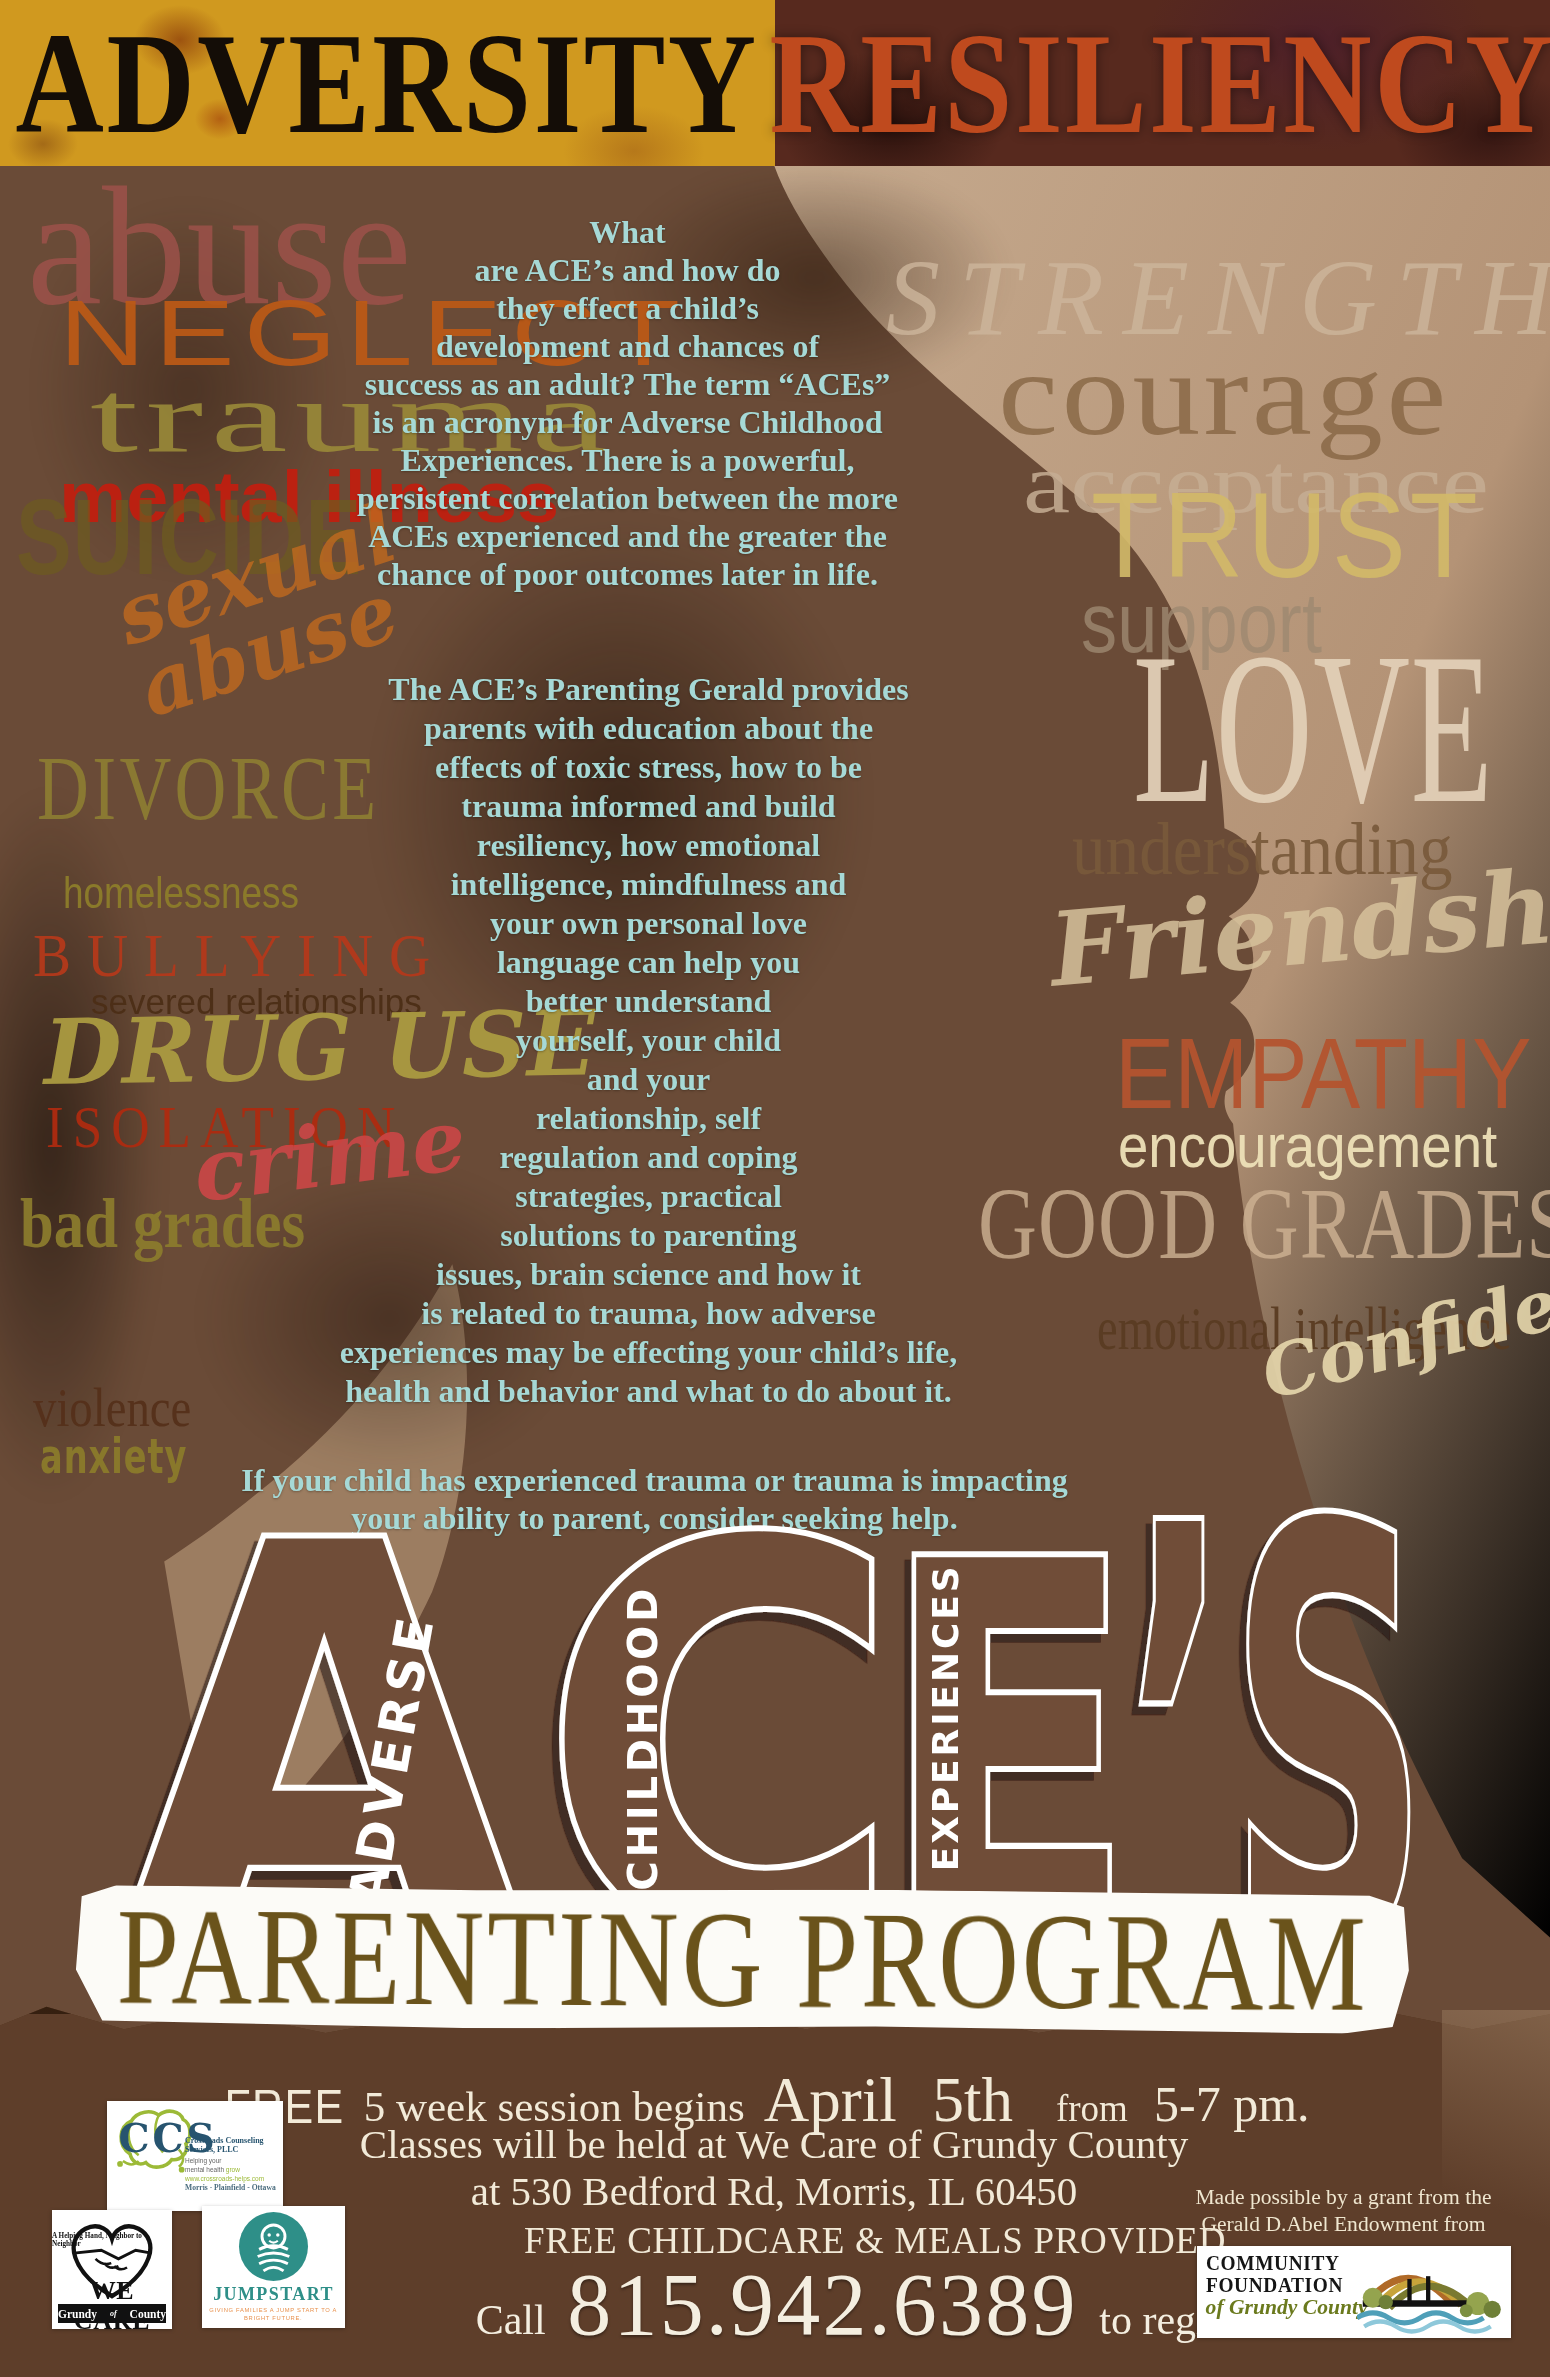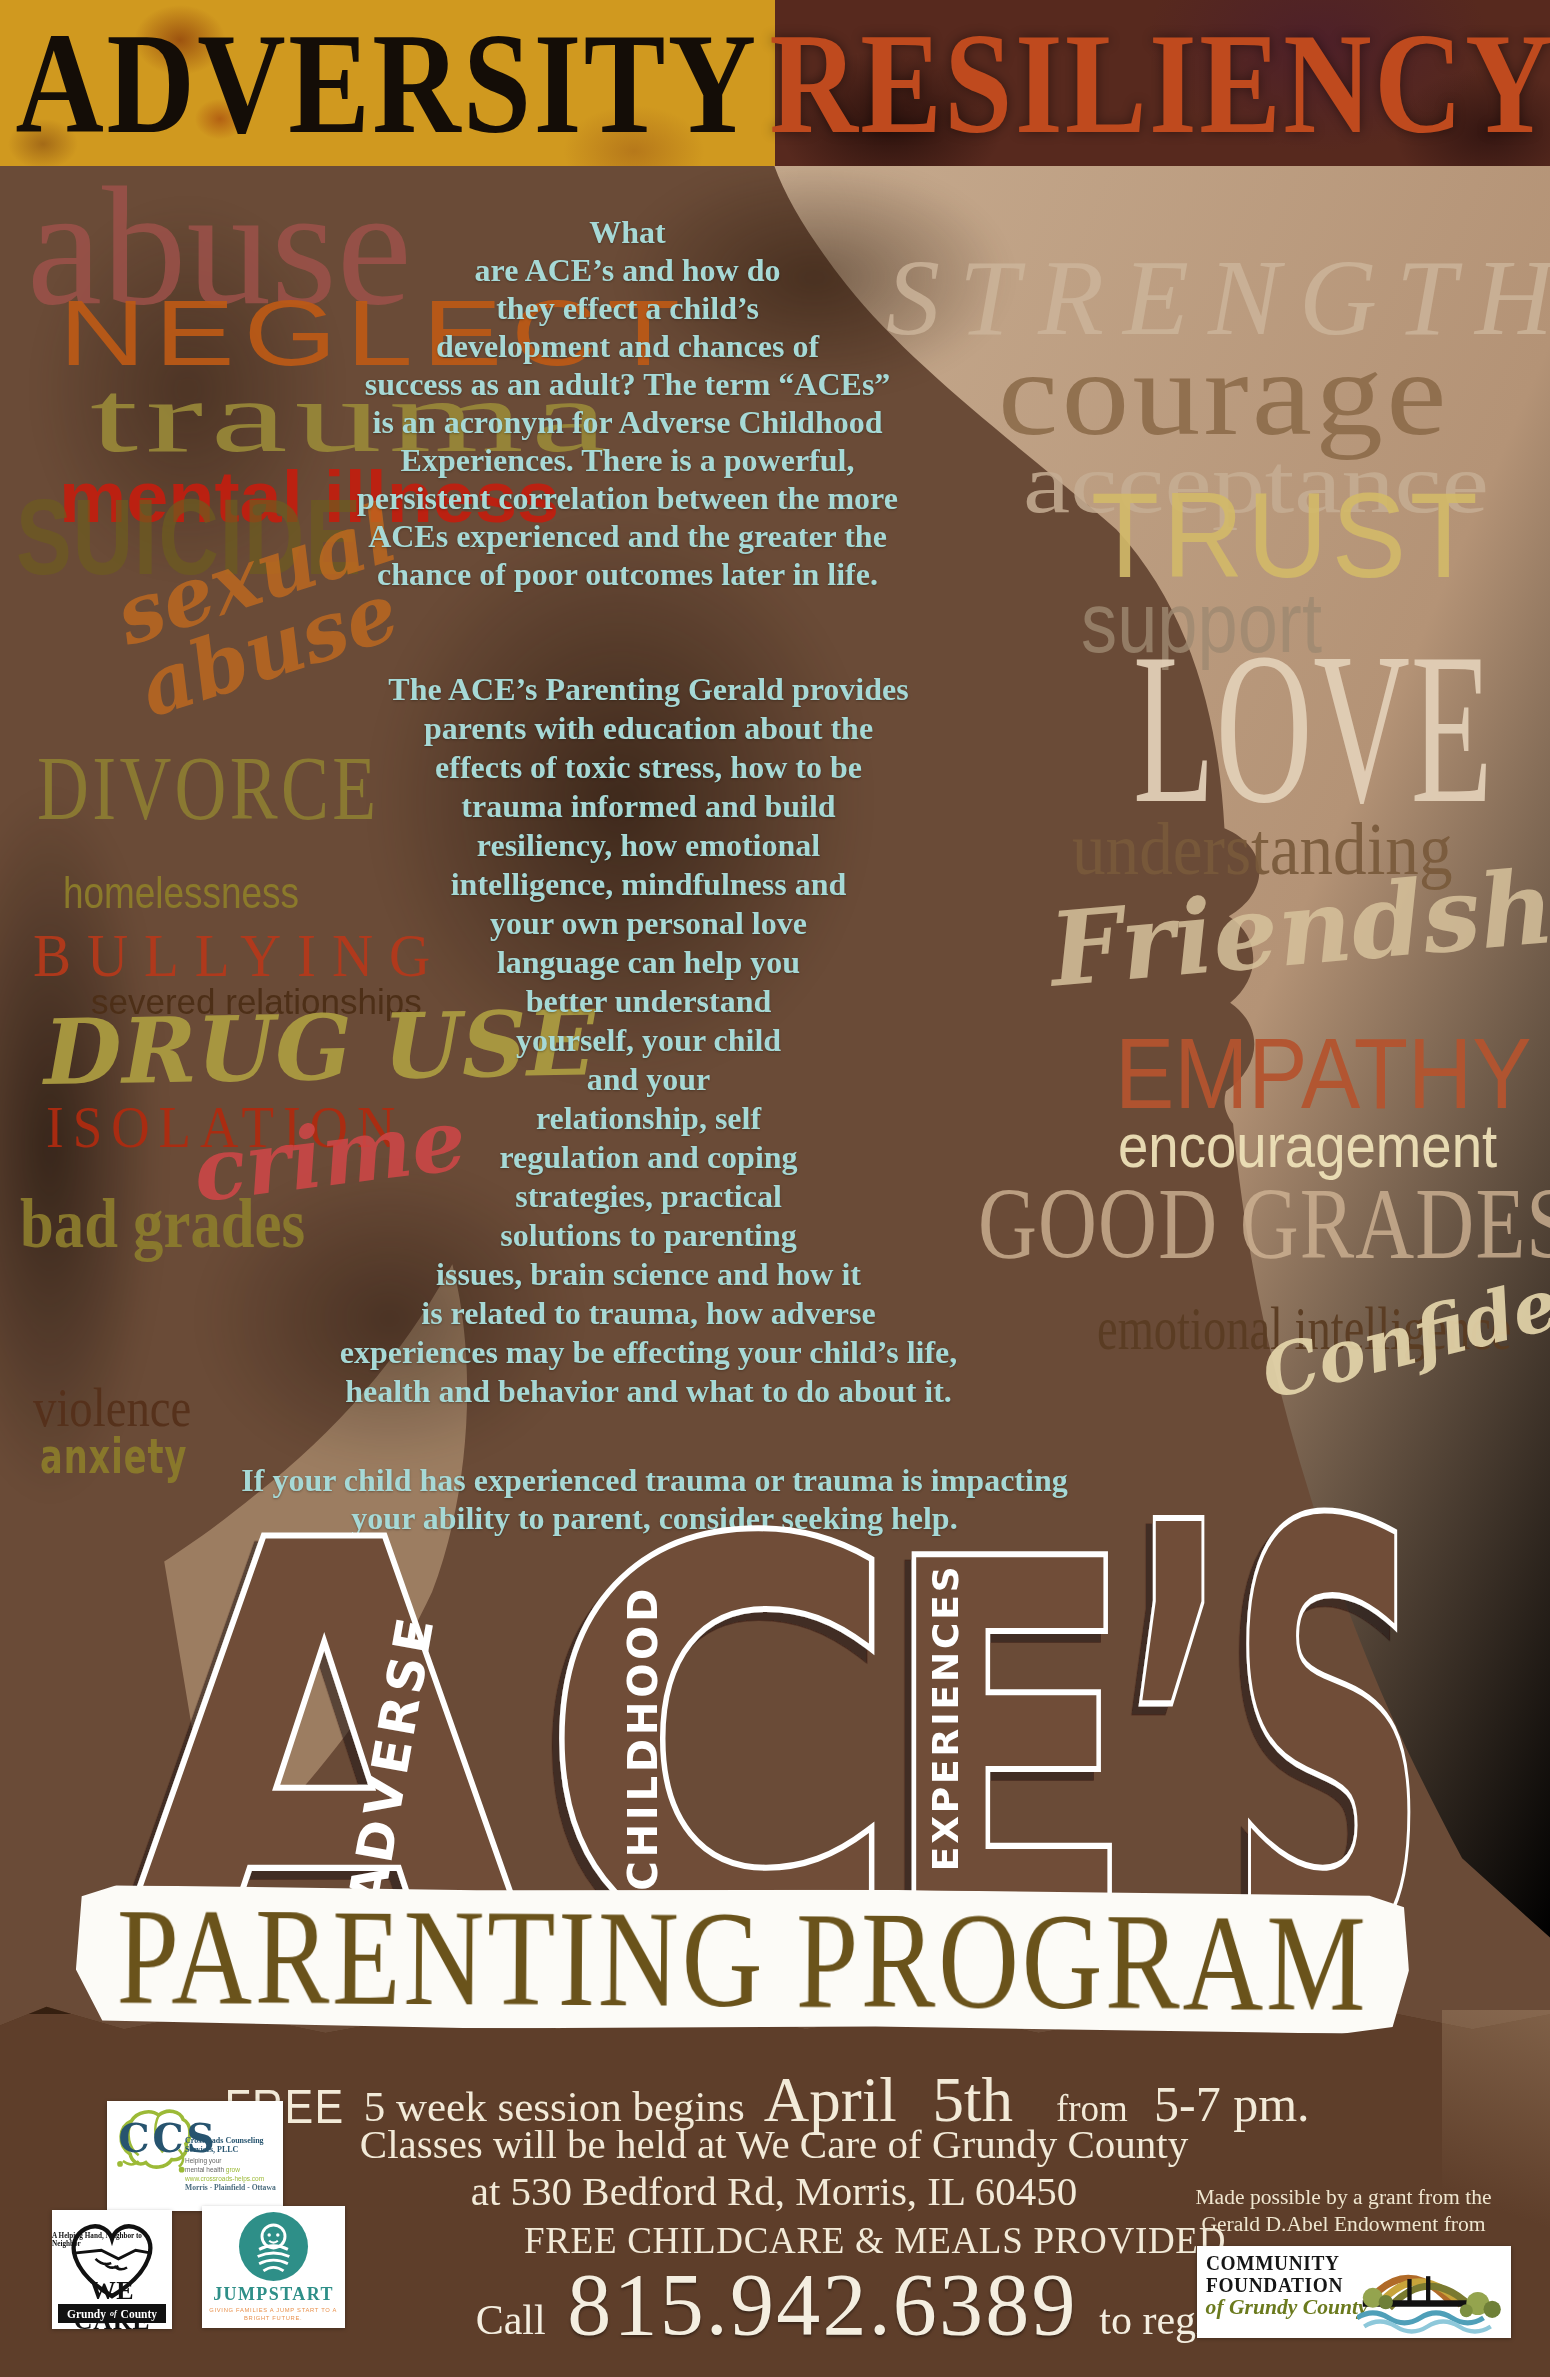--- a/index.html
+++ b/index.html
@@ -141,21 +141,21 @@
   .ccs-tag{font-family:"Liberation Sans",sans-serif;font-size:6.5px;color:#666;margin-top:2.2px;}
   .ccs-grow{color:#9cba37;}
   .ccs-url{font-family:"Liberation Sans",sans-serif;font-size:6.5px;color:#9cba37;margin-top:1.4px;}
   .ccs-cities{font-size:7.6px;color:#4a6c7e;font-weight:700;margin-top:2.2px;}
 
   .logo-wecare{left:52px;top:2210px;width:120px;height:119px;}
   .wc-heart{position:absolute;left:5.8px;top:2.9px;width:108px;height:86px;}
   .wc-arc{position:absolute;left:0;top:21.6px;width:100%;text-align:left;font-size:7.2px;font-weight:700;color:#111;}
   .wc-name{position:absolute;left:0;top:66px;width:100%;text-align:center;font-size:26px;font-weight:700;color:#111;letter-spacing:0.7px;}
   .wc-ribbon{position:absolute;left:5.8px;bottom:5.8px;right:5.8px;height:19px;background:#111;color:#fff;
-    display:flex;align-items:center;justify-content:center;gap:4px;font-weight:700;font-size:11.5px;}
+    display:flex;align-items:center;justify-content:center;gap:13px;font-weight:700;font-size:11.5px;}
   .wc-of{font-size:8px;font-style:italic;}
 
   .logo-jump{left:202px;top:2206px;width:143px;height:122px;}
   .js-circle{position:absolute;left:37px;top:5.8px;width:69px;height:69px;border-radius:50%;background:#2e8f88;}
   .js-name{position:absolute;left:0;top:78px;width:100%;text-align:center;font-weight:700;font-size:18px;
     color:#2e8f88;letter-spacing:1.4px;}
   .js-tag{position:absolute;left:7.2px;top:101px;width:128px;text-align:center;
     font-family:"Liberation Sans",sans-serif;font-size:5.8px;letter-spacing:0.7px;color:#e8914e;line-height:1.3;}
 
   .logo-cf{left:1197px;top:2246px;width:314px;height:92px;}

